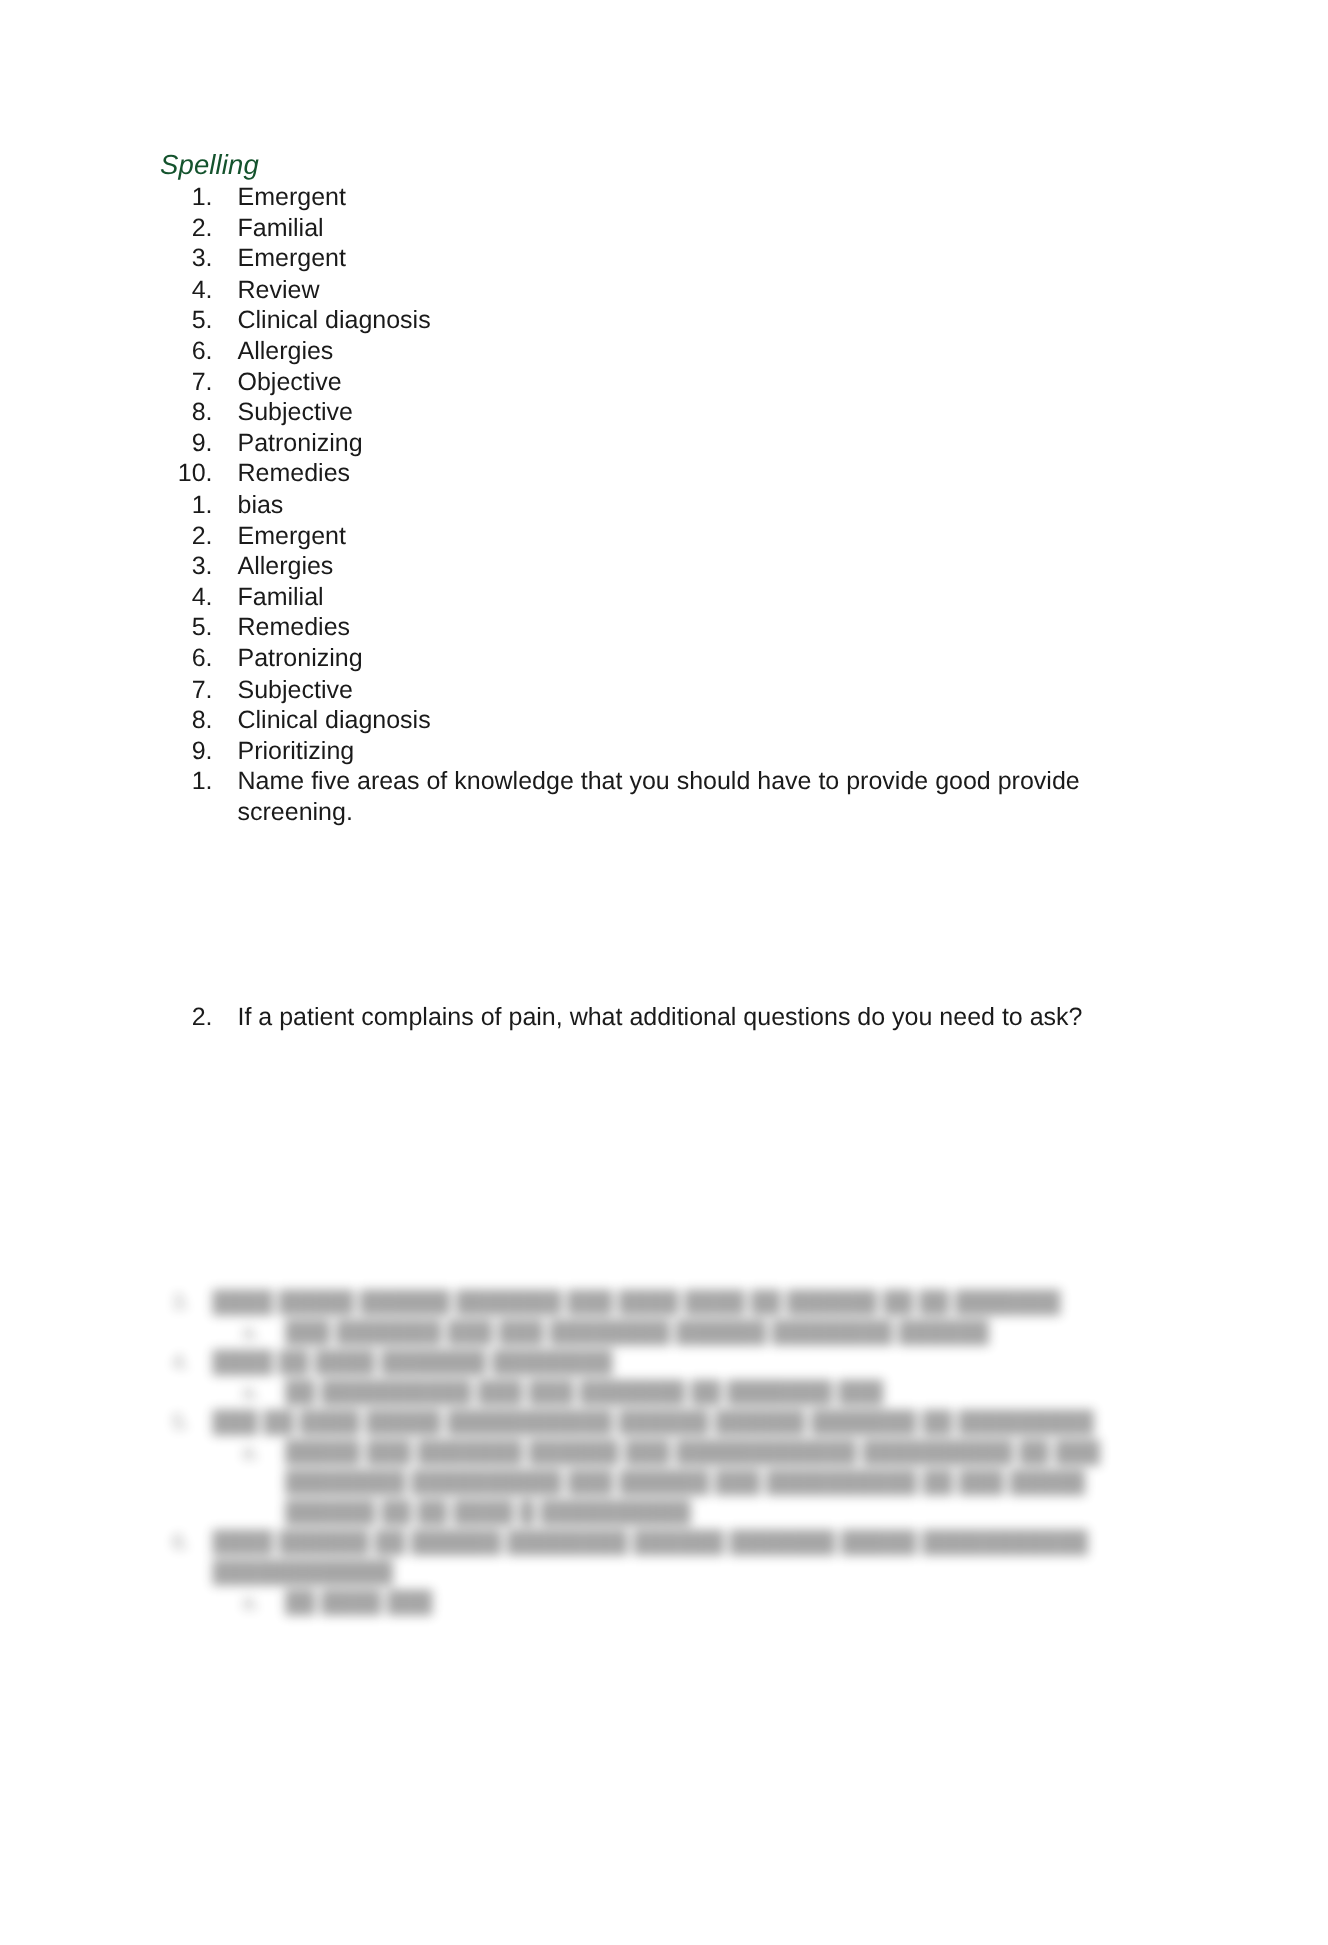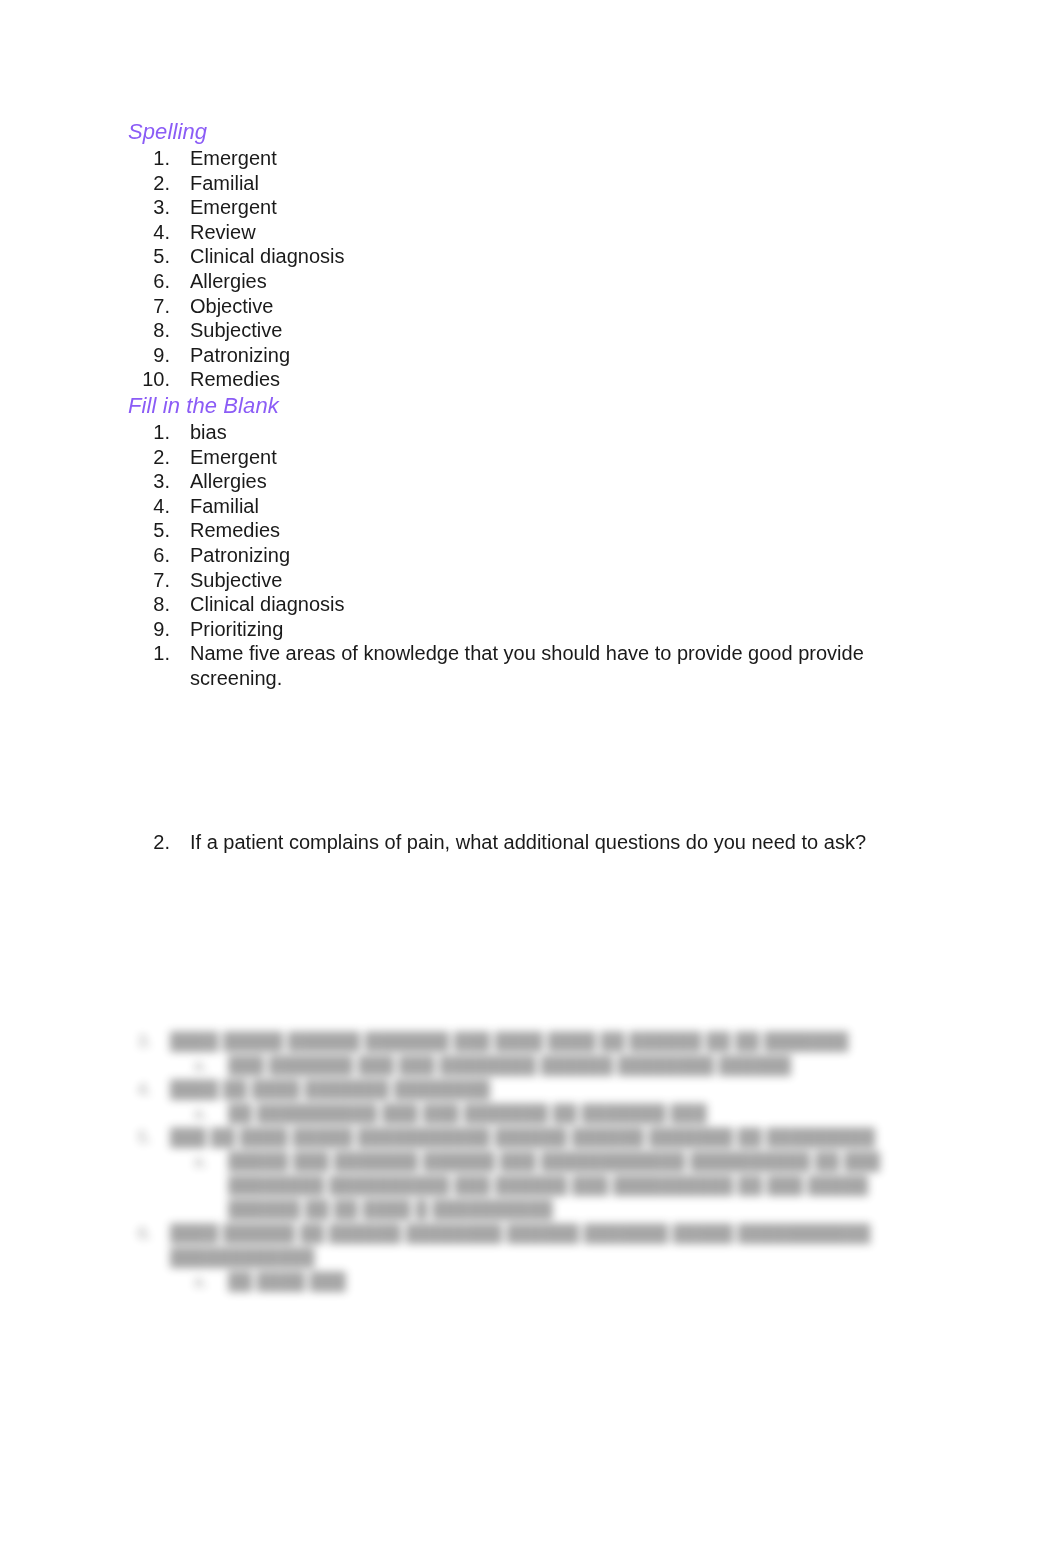--- a/index.html
+++ b/index.html
@@ -20,21 +20,21 @@
 
   .content {
     position: absolute;
     left: 128px;
     top: 118px;
     width: 790px;
   }
 
   
   .section-heading {
-    color: #8b5cf6;
+    color: #14532d;
     font-style: italic;
     font-size: 22px;
     line-height: 28px;
     font-weight: 400;
     letter-spacing: 0.1px;
     margin: 0;
     padding: 0;
     white-space: pre;
   }
 
@@ -174,21 +174,20 @@
       <li>
         <span class="marker">9.</span>
         <span class="itext">Patronizing</span>
       </li>
       <li>
         <span class="marker">10.</span>
         <span class="itext">Remedies</span>
       </li>
     </ol>
 
-    <div class="section-heading">Fill in the Blank</div>
 
     <ol class="olist">
       <li>
         <span class="marker">1.</span>
         <span class="itext">bias</span>
       </li>
       <li>
         <span class="marker">2.</span>
         <span class="itext">Emergent</span>
       </li>

